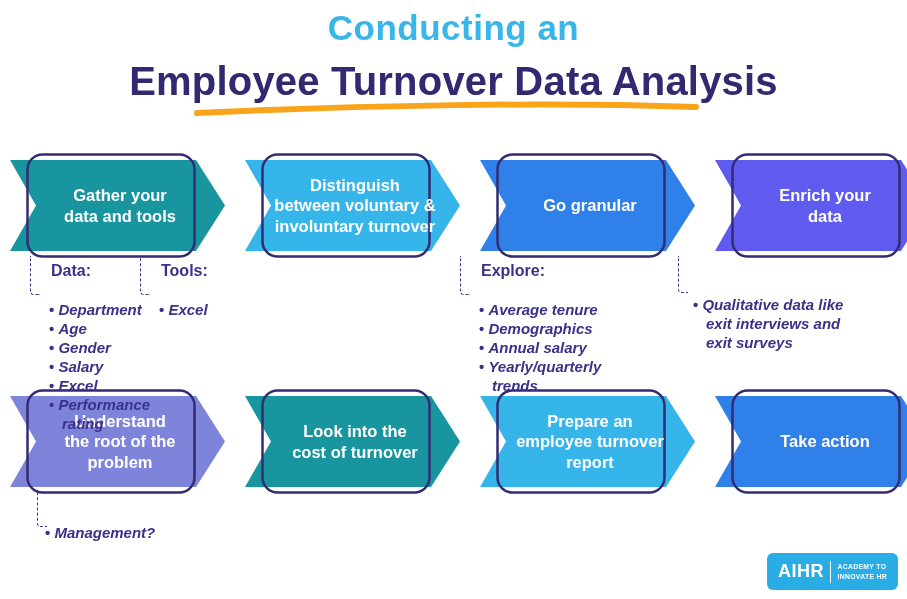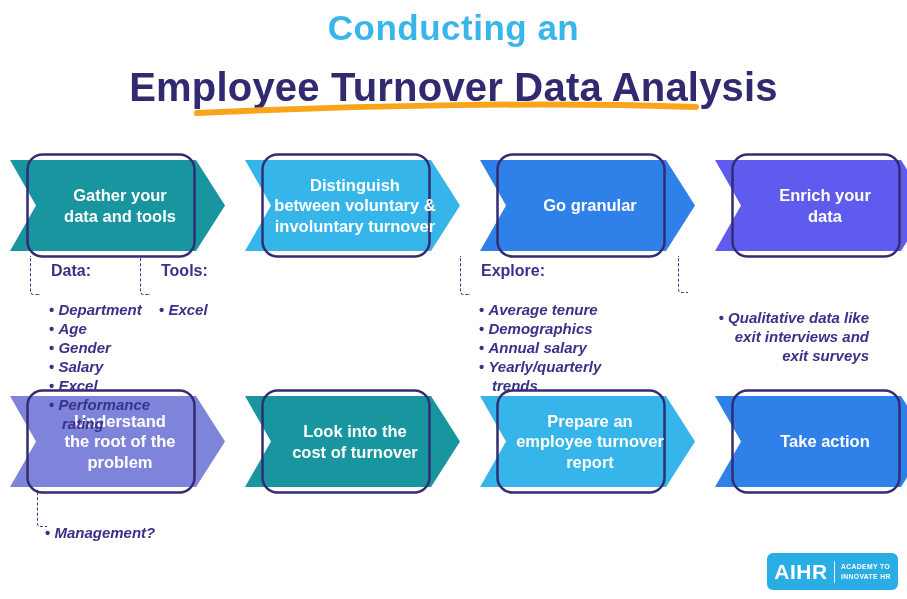--- a/index.html
+++ b/index.html
@@ -3,21 +3,21 @@
 <meta charset="utf-8">
 <style>
   html,body{margin:0;padding:0;background:#ffffff;}
   .canvas{
     position:relative;width:907px;height:599px;background:#ffffff;overflow:hidden;
     font-family:"Liberation Sans","DejaVu Sans",sans-serif;
   }
   
   .title-wrap{position:absolute;top:6px;left:0;width:100%;text-align:center;}
   .title-line1{font-size:35px;font-weight:800;color:var(--title_cyan);letter-spacing:.5px;line-height:1.25;}
-  .title-line2{font-size:40px;font-weight:800;color:var(--title_navy);letter-spacing:.2px;line-height:1.1;margin-top:15px;}
+  .title-line2{font-size:40px;font-weight:800;color:var(--title_navy);letter-spacing:.2px;line-height:1.1;margin-top:9px;}
   .underline-svg{position:absolute;top:99px;left:192px;}
   
   .row{position:absolute;left:10px;display:flex;gap:20px;}
   .row1{top:153px;}
   .row2{top:389px;}
   .step{position:relative;width:215px;height:105px;flex:0 0 215px;}
   .step svg{position:absolute;top:0;left:0;}
   .step-label{
     position:absolute;left:27px;right:22px;top:0;bottom:0;
     display:flex;align-items:center;justify-content:center;text-align:center;
@@ -41,29 +41,29 @@
   .anno-header{font-weight:700;font-size:16px;padding-left:13px;margin-bottom:20px;}
   .anno ul{margin:11px;padding:0;list-style:none;}
   .anno li{
     font-style:italic;font-weight:700;font-size:15px;line-height:19px;
     padding-left:13px;text-indent:-13px;
   }
   .anno li::before{content:"\2022\00a0";font-style:normal;}
   .anno-data{left:38px;top:262px;width:150px;}
   .anno-tools{left:148px;top:262px;width:122px;}
   .anno-explore{left:468px;top:262px;width:188px;}
-  .anno-enrich{left:682px;top:297px;width:198px;text-align:right;}
+  .anno-enrich{left:682px;top:284px;width:198px;}
   .anno-root{left:34px;top:512px;width:212px;}
   
   .logo{
     position:absolute;left:767px;top:553px;width:131px;height:37px;
     background:var(--logo_blue);border-radius:6px;color:#fff;
     display:flex;align-items:center;justify-content:center;gap:6px;
   }
-  .logo-name{font-size:21px;font-weight:800;letter-spacing:.5px;}
+  .logo-name{font-size:18px;font-weight:800;letter-spacing:.5px;}
   .logo-divider{width:1.5px;height:22px;background:#ffffff;}
   .logo-tagline{font-size:6.8px;font-weight:700;line-height:1.35;letter-spacing:.35px;}
 </style>
 </head>
 <body>
 
 <div class="canvas">
 
   <div class="title-wrap">
     <div class="title-line1">Conducting an</div>

